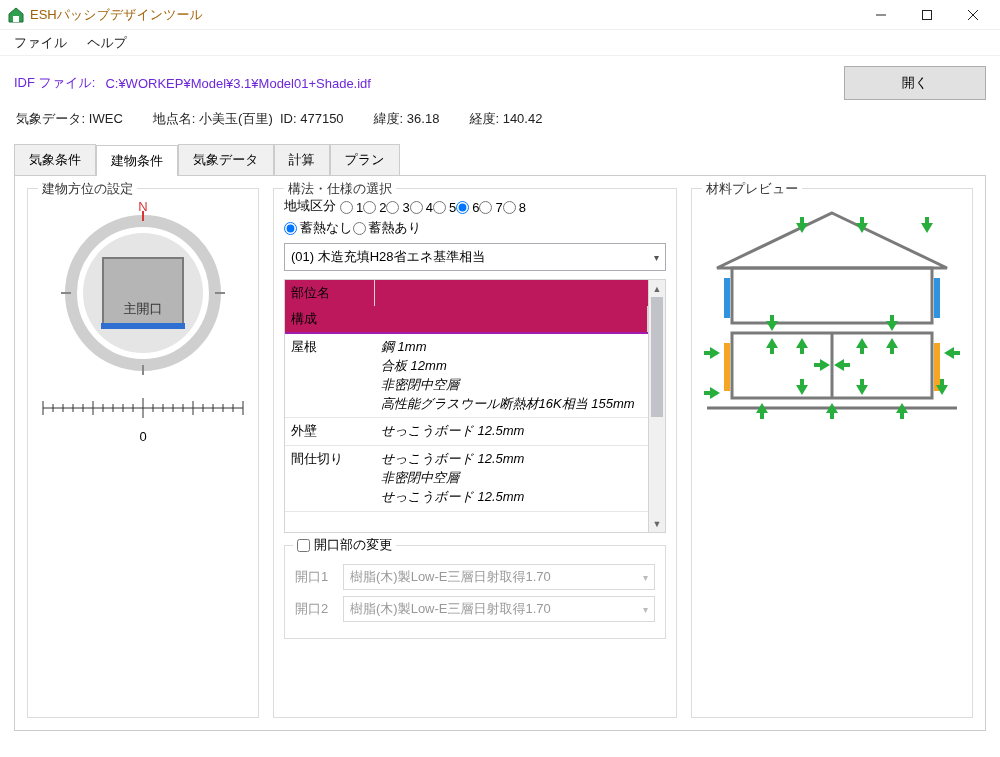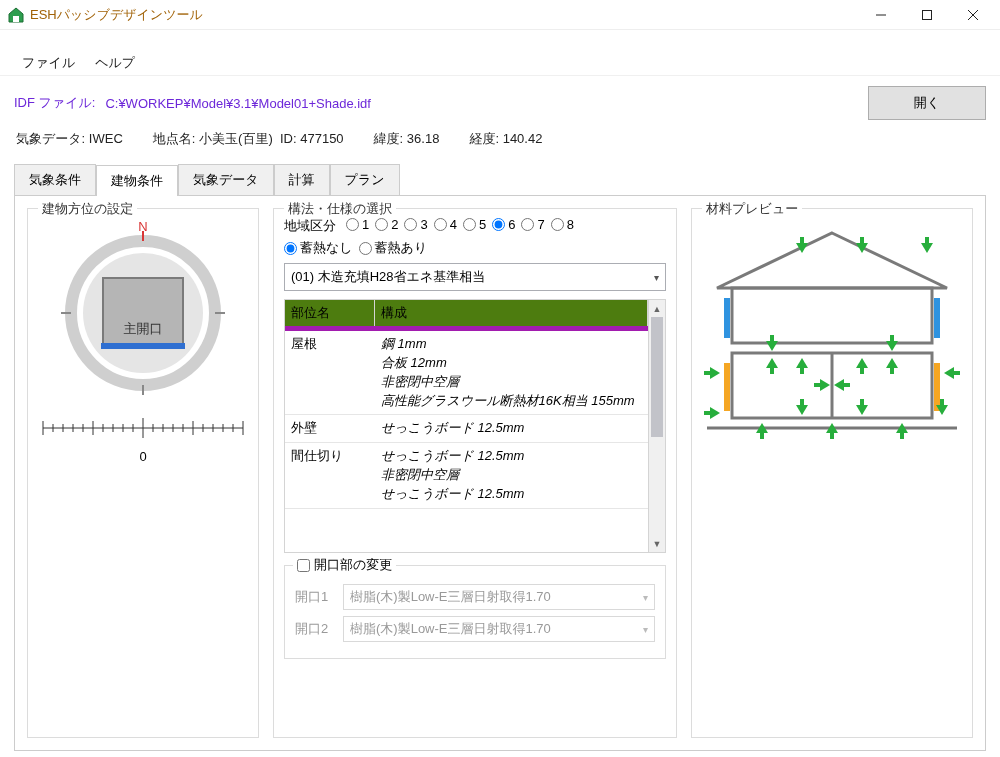--- a/index.html
+++ b/index.html
@@ -3,54 +3,54 @@
 <meta charset="utf-8">
 <style>
 * { box-sizing: border-box; margin: 0; padding: 0; font-family: "Meiryo UI", "MS UI Gothic", sans-serif; font-size: 13px; }
 body { background: #fff; width: 1000px; height: 757px; overflow: hidden; }
 
 .titlebar { height: 30px; display: flex; align-items: center; padding: 0 4px 0 8px; background: #fff; border-bottom: 1px solid #eee; }
 .titlebar .app-icon { width:16px; height:16px; margin-right:6px; }
 .titlebar .title { flex:1; color:#a16207; }
 .winbtn { width:46px; height:30px; display:flex; align-items:center; justify-content:center; }
 
-.menubar { height:26px; display:flex; align-items:center; gap:4px; padding: 0 14px; background:#fff; border-bottom:1px solid #f0f0f0;margin-top:20px; }
+.menubar { height:26px; display:flex; align-items:center; gap:4px; padding: 0 6px; background:#fff; border-bottom:1px solid #f0f0f0; }
 .menubar .item { padding:2px 8px; color:#222; }
 
 .toolbar-row { display:flex; align-items:center; padding:10px 14px 6px 14px; gap:10px; }
 .toolbar-row .label { color:#6d28d9; }
 .toolbar-row .spacer { flex:1; }
-.open-btn { width:118px; height:34px; background:#e1e1e1; border:1px solid #adadad; text-align:center; line-height:32px; }
+.open-btn { width:142px; height:34px; background:#e1e1e1; border:1px solid #adadad; text-align:center; line-height:32px; }
 
 .meta-row { padding:4px 14px 16px 16px; color:#222; display:flex; gap:30px; }
 
 .tabs-wrap { margin:0 14px; }
 .tabs { display:flex; }
 .tab { padding:6px 14px; border:1px solid #ccc; border-bottom:none; background:#f0f0f0; }
 .tab.active { background:#fff; position:relative; top:1px; }
 .tab-body { border:1px solid #ccc; padding:12px; display:flex; gap:14px; height:556px; }
 
 .group { border:1px solid #dcdcdc; position:relative; padding:4px 10px 10px 10px; }
 .group > .legend { position:absolute; top:-9px; left:10px; background:#fff; padding:0 4px; color:#333; }
 
 .g-orient { width:232px; }
 .g-spec { width:458px; }
 .g-preview { flex:1; }
 
 .compass-area { display:flex; flex-direction:column; align-items:center; }
 
-.radio-row { display:flex; align-items:flex-start; gap:6px; margin:4px 0; flex-wrap:wrap; }
+.radio-row { display:flex; align-items:flex-end; margin:4px 0; flex-wrap:wrap; }
 .radio-row label { display:flex; align-items:center; gap:3px; }
 .radio-row .rlabel { margin-right:4px; }
 
 .combo { width:100%; height:28px; border:1px solid #abadb3; background:#fff; display:flex; align-items:center; padding:0 6px; justify-content:space-between; margin-top:6px; }
 .combo .arrow { font-size:10px; color:#555; }
 
 .spec-table { border:1px solid #d4d4d4; margin-top:8px; height:254px; display:flex; }
-.spec-table .hdrs { display:flex; background:#4d7c0f; border-bottom:5px solid #a21caf; }
+.spec-table .hdrs { display:flex; background:#be185d; border-bottom:2px solid #a21caf;flex-direction:column; }
 .spec-table .hdrcell { padding:4px 6px; border-right:1px solid #d4d4d4; }
 .hc1 { width:90px; } .hc2 { flex:1; }
 .spec-rows { flex:1; overflow:hidden; }
 .spec-row { display:flex; border-bottom:1px solid #e6e6e6; }
 .spec-row .c1 { width:90px; padding:4px 6px 0 6px; }
 .spec-row .c2 { flex:1; padding:4px 6px;font-style:italic; }
 .spec-row .c2 div { line-height:1.45; }
 .scrollbar-v { width:17px; background:#f0f0f0; border-left:1px solid #d4d4d4; display:flex; flex-direction:column; }
 .scrollbar-v .sbtn { height:17px; display:flex; align-items:center; justify-content:center; font-size:9px; color:#666; background:#f0f0f0; }
 .scrollbar-v .track { flex:1; position:relative; }

